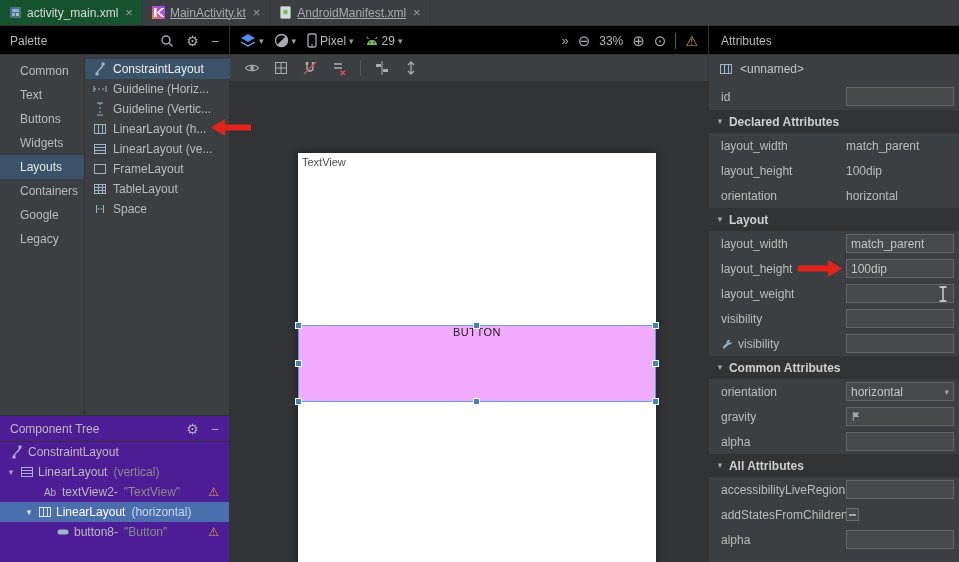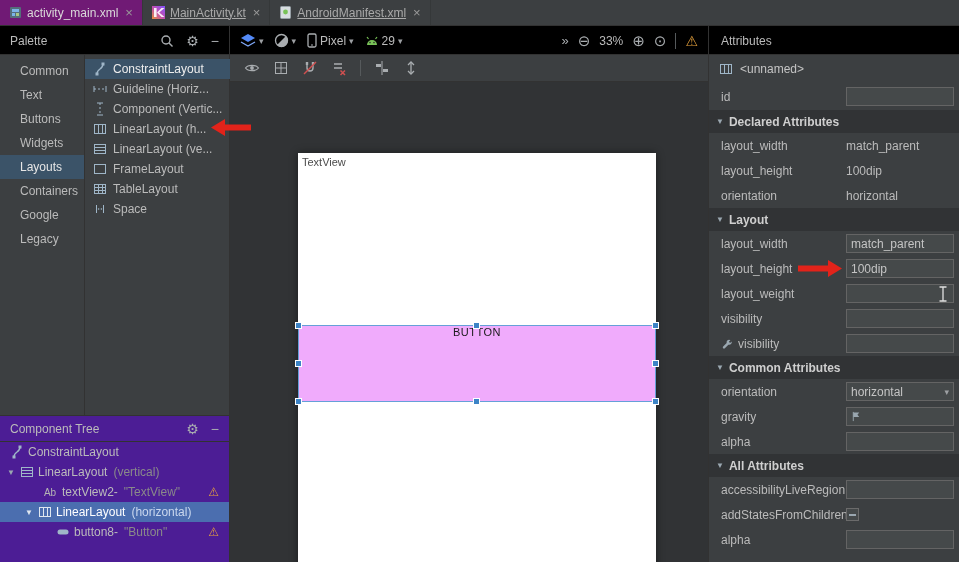--- a/index.html
+++ b/index.html
@@ -4,21 +4,21 @@
 <style>
   *{margin:0;padding:0;box-sizing:border-box}
   html,body{width:959px;height:562px;overflow:hidden}
   body{font-family:"Liberation Sans",sans-serif;font-size:12px;color:#bbbbbb;background:#3c3f41;position:relative}
   svg{display:block}
   .app{position:absolute;inset:0}
 
   
   .tabbar{position:absolute;left:0;top:0;width:959px;height:26px;background:#3c3f41;border-bottom:1px solid #323232;display:flex}
   .tab{display:flex;align-items:center;gap:5px;padding:0 9px;border-right:1px solid #353839;color:#a9a9a9}
-  .tab.active{background:#701a75;color:#dadada}
+  .tab.active{background:#14532d;color:#dadada}
   .tab.u .lbl{text-decoration:underline}
   .tab .close{color:#9a9a9a;font-size:13px;line-height:1;margin-left:2px}
   .ficon{width:13px;height:13px;flex:none}
 
   
   .row2{position:absolute;left:0;top:26px;width:959px;height:29px;background:#000000;border-bottom:1px solid #323232}
   .palette-head{position:absolute;left:0;top:0;width:230px;height:29px;display:flex;align-items:center;padding:0 10px;border-right:1px solid #323232}
   .palette-head .ttl{flex:1;color:#bbb}
   .hicon{color:#a9adb0;font-size:14px;line-height:1;margin-left:12px}
   .design-tools{position:absolute;left:230px;top:0;width:478px;height:29px;display:flex;align-items:center;padding:0 10px;gap:10px}
@@ -206,21 +206,21 @@
             <path d="M1 7h12" stroke="#9fb6c8" stroke-dasharray="2 2"></path>
             <path d="M1 4v6M13 4v6" stroke="#9fb6c8"></path>
           </svg>
         <span>Guideline (Horiz...</span>
       </div>
       <div class="pitem">
         <svg class="picon" viewBox="0 0 14 14">
             <path d="M7 1v12" stroke="#9fb6c8" stroke-dasharray="2 2"></path>
             <path d="M4 1h6M4 13h6" stroke="#9fb6c8"></path>
           </svg>
-        <span>Component (Vertic...</span>
+        <span>Guideline (Vertic...</span>
       </div>
       <div class="pitem">
         <svg class="picon" viewBox="0 0 14 14">
             <rect x="1.5" y="2.5" width="11" height="9" fill="none" stroke="#9fb6c8"></rect>
             <path d="M5.5 2.5v9M9.5 2.5v9" stroke="#9fb6c8"></path>
           </svg>
         <span>LinearLayout (h...</span>
       </div>
       <div class="pitem">
         <svg class="picon" viewBox="0 0 14 14">

